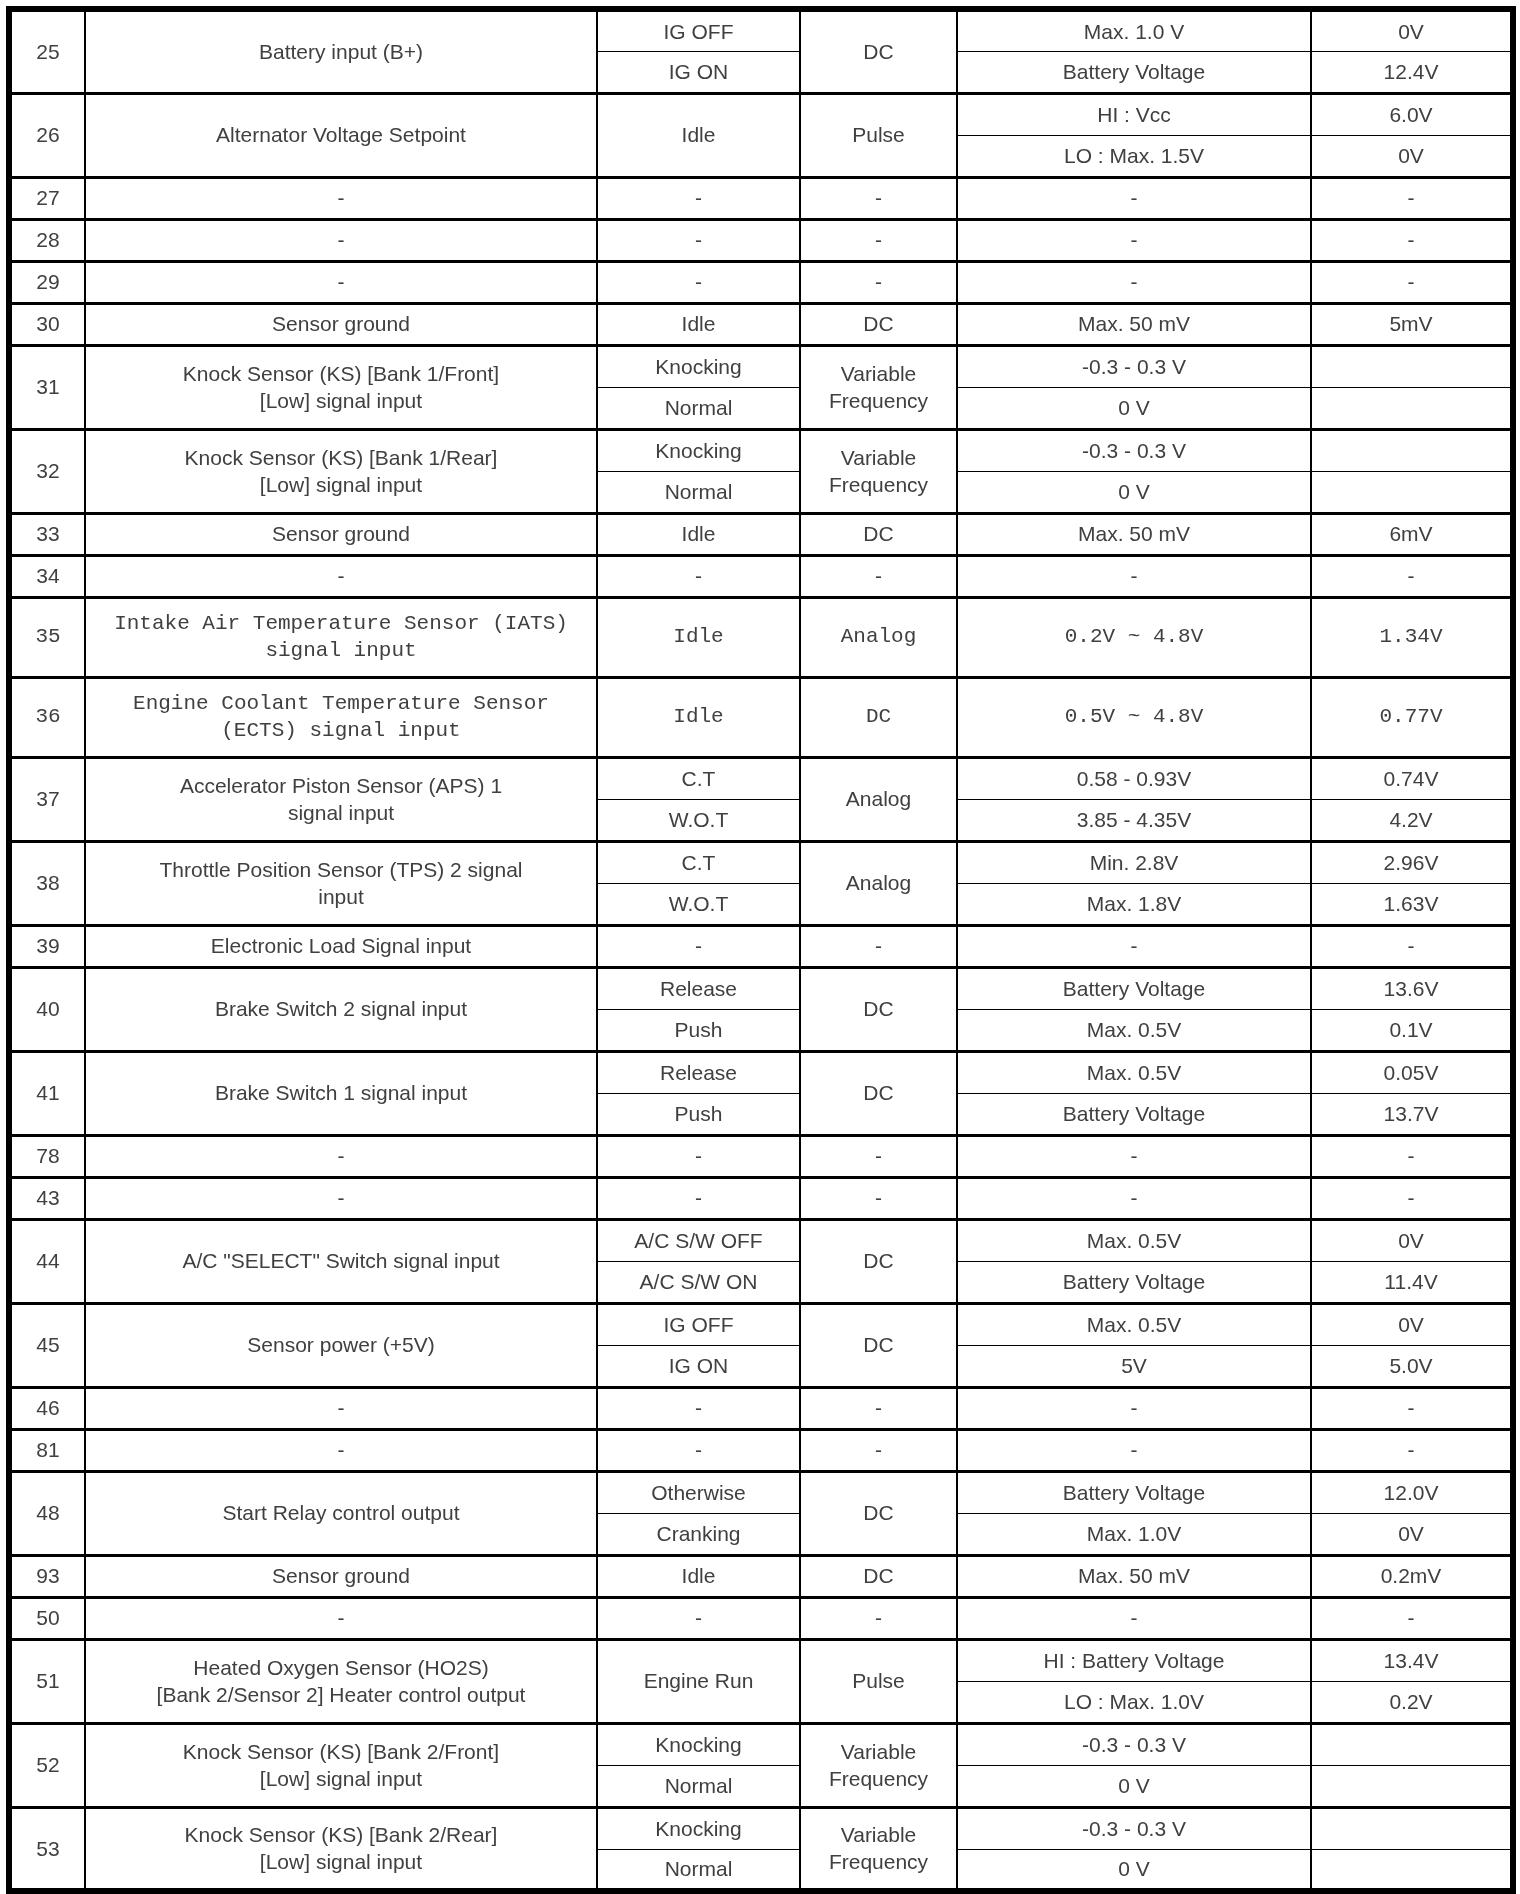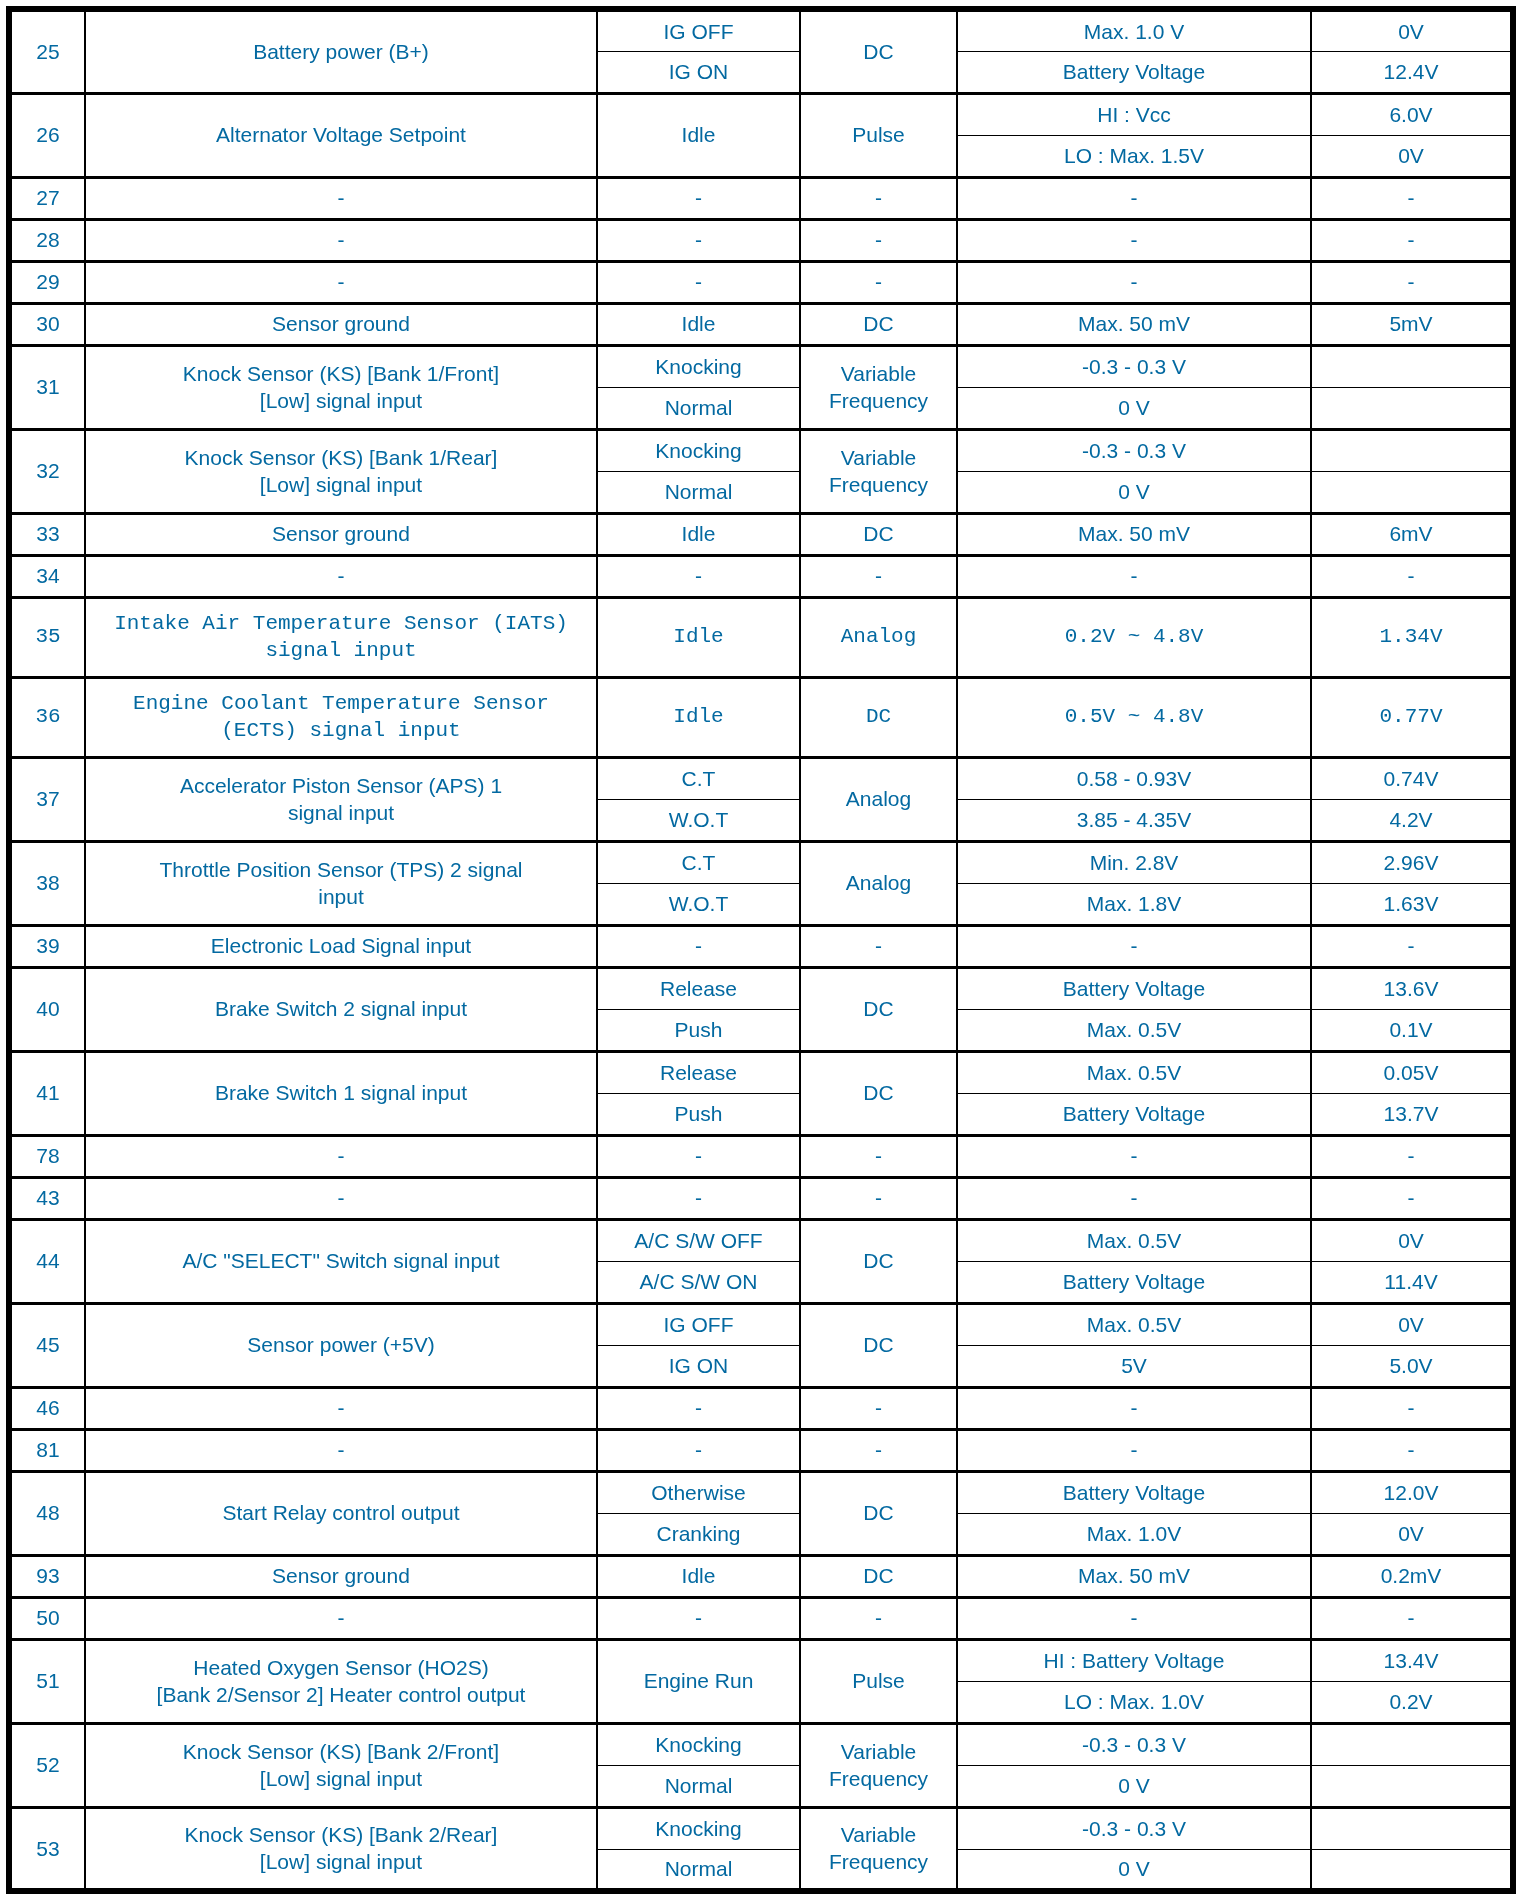--- a/index.html
+++ b/index.html
@@ -3,21 +3,21 @@
 <meta charset="utf-8">
 <style>
   * { box-sizing: border-box; }
   html, body { margin: 0; padding: 0; background: #ffffff; }
   .page {
     position: relative;
     width: 1520px;
     height: 1894px;
     background: #ffffff;
     font-family: "Liberation Sans", sans-serif;
-    color: #0369a1;
+    color: #404040;
     overflow: hidden;
   }
   table.pin-table {
     position: absolute;
     left: 6px;
     top: 6px;
     width: 1504px;
     border-collapse: collapse;
     table-layout: fixed;
     border: 6px solid #000;
@@ -49,21 +49,21 @@
       <col style="width:76px">
       <col style="width:512px">
       <col style="width:203px">
       <col style="width:157px">
       <col style="width:354px">
       <col style="width:202px">
     </colgroup>
     <tbody>
         <tr class="row-start h">
           <td rowspan="2">25</td>
-          <td rowspan="2" class="desc">Battery power (B+)</td>
+          <td rowspan="2" class="desc">Battery input (B+)</td>
           <td>IG OFF</td>
           <td rowspan="2">DC</td>
           <td>Max. 1.0 V</td>
           <td>0V</td>
         </tr>
         <tr class="row-sub h">
           <td>IG ON</td>
           <td>Battery Voltage</td>
           <td>12.4V</td>
         </tr>

